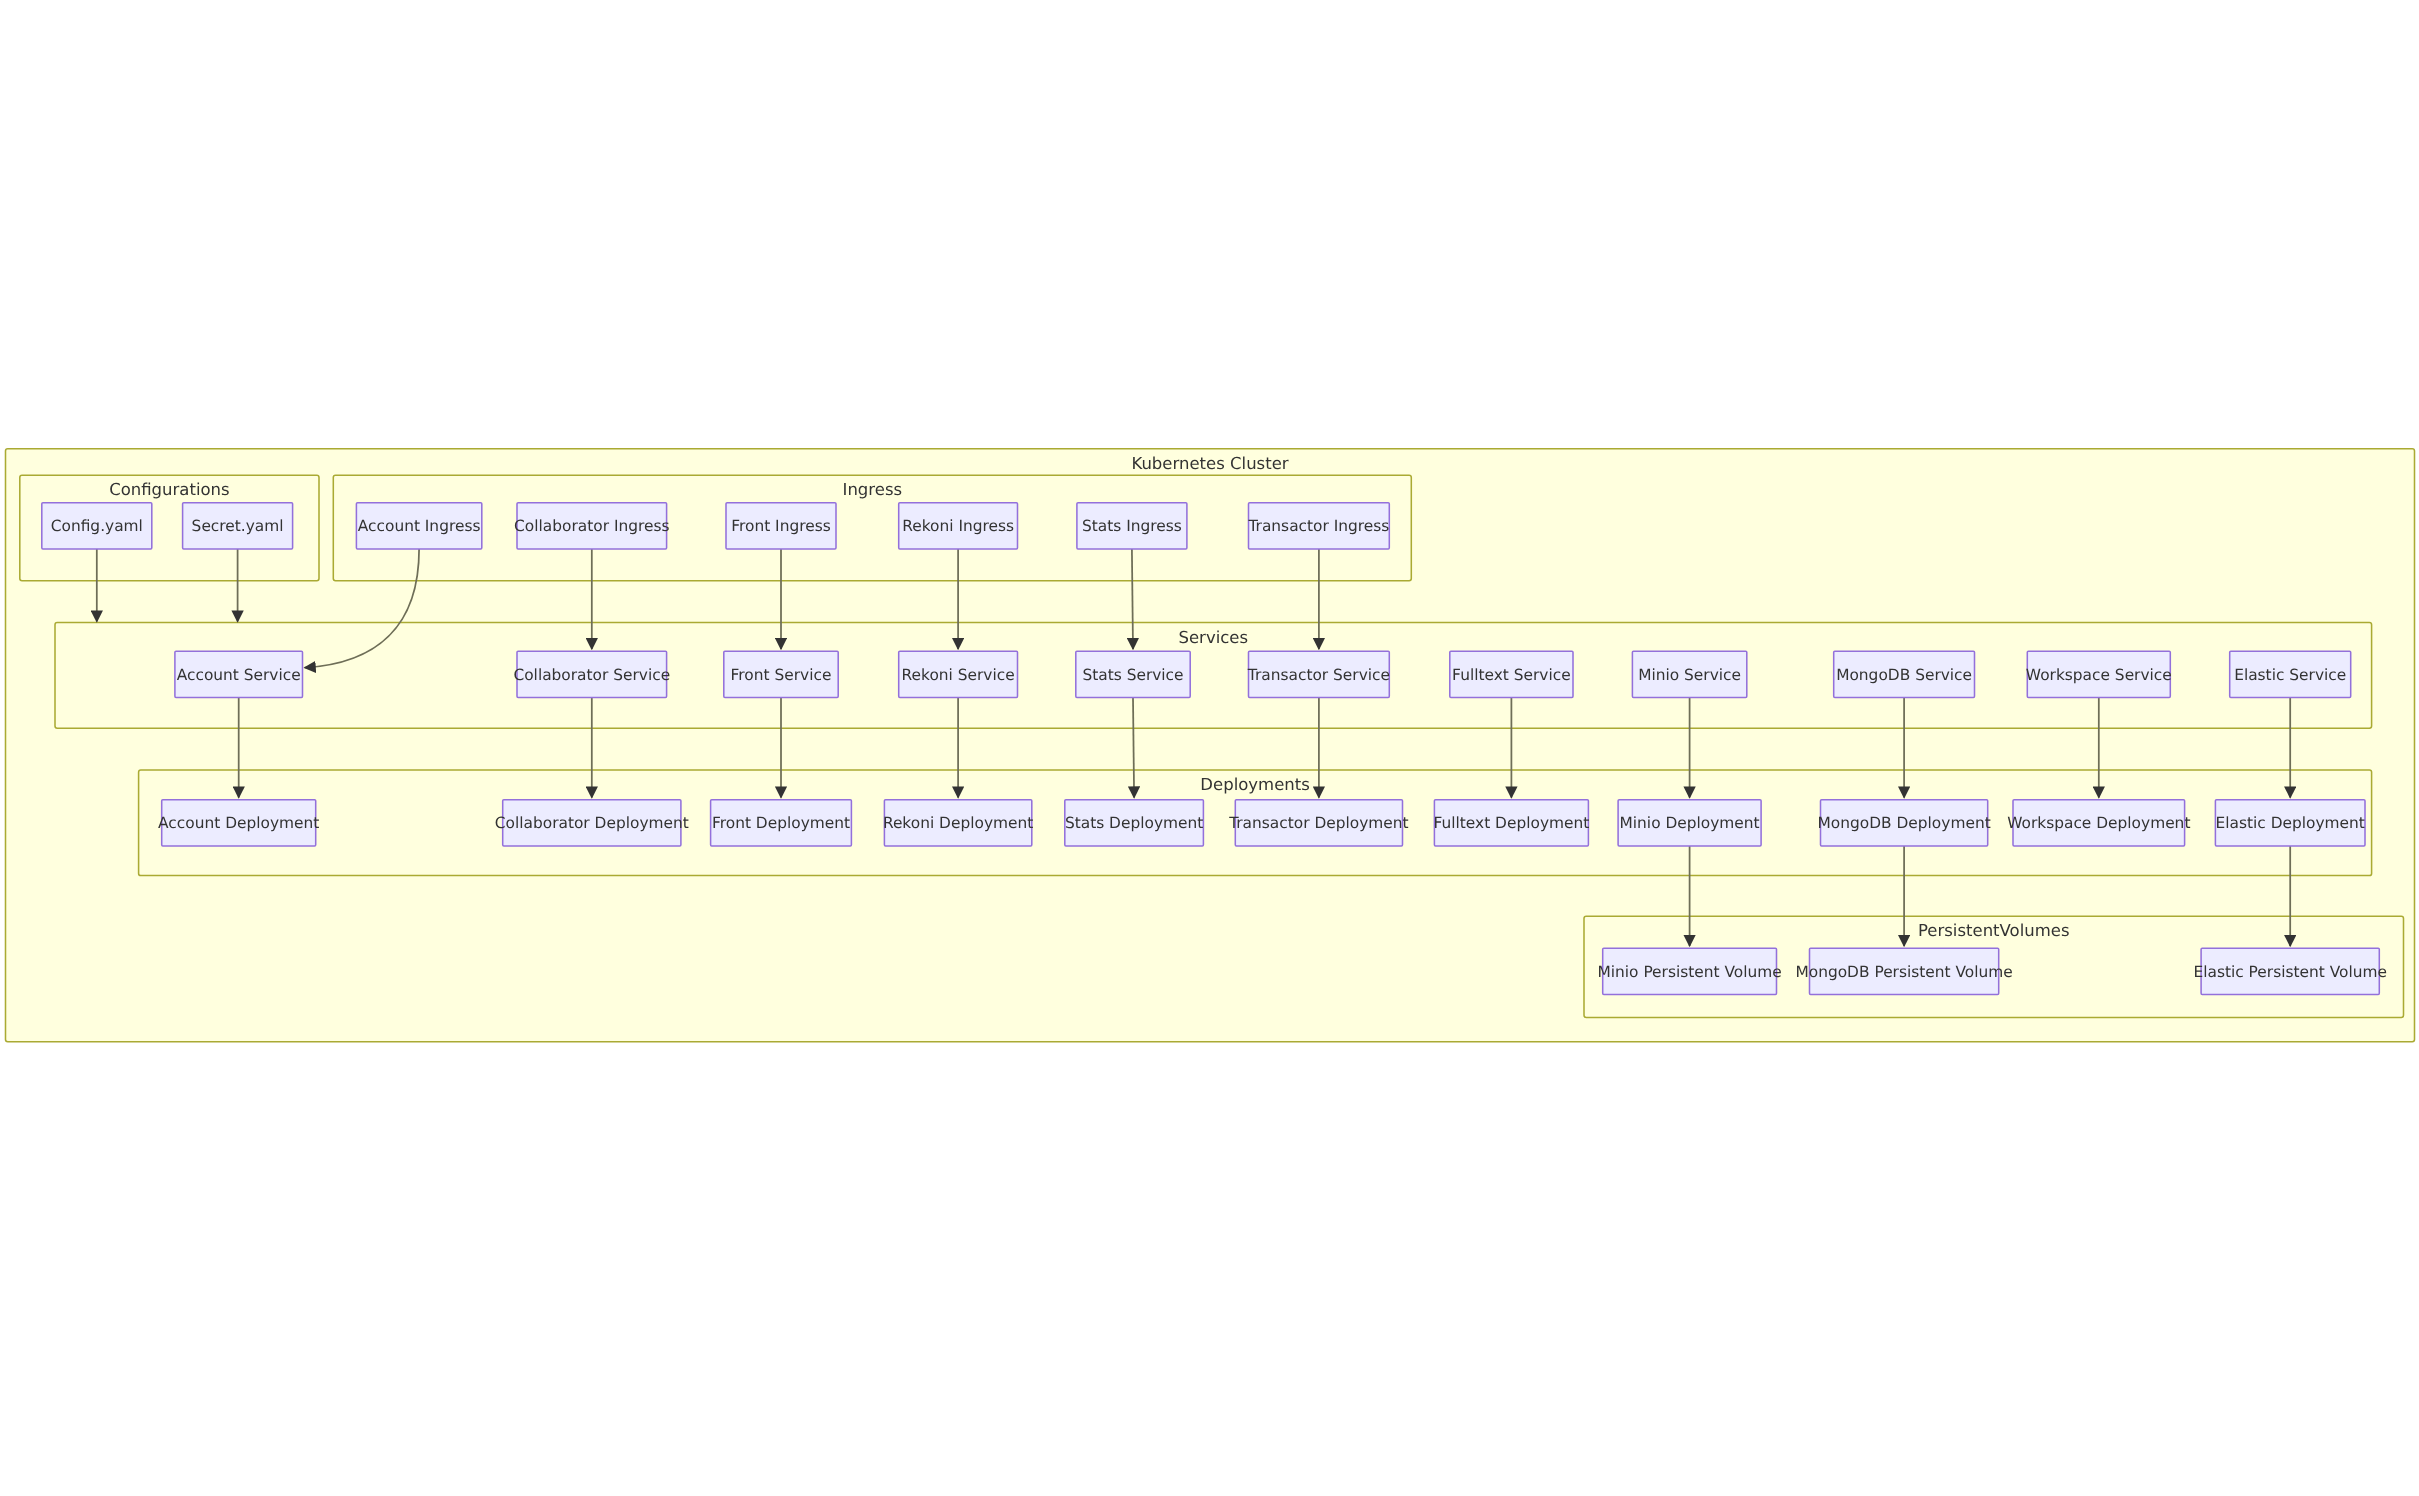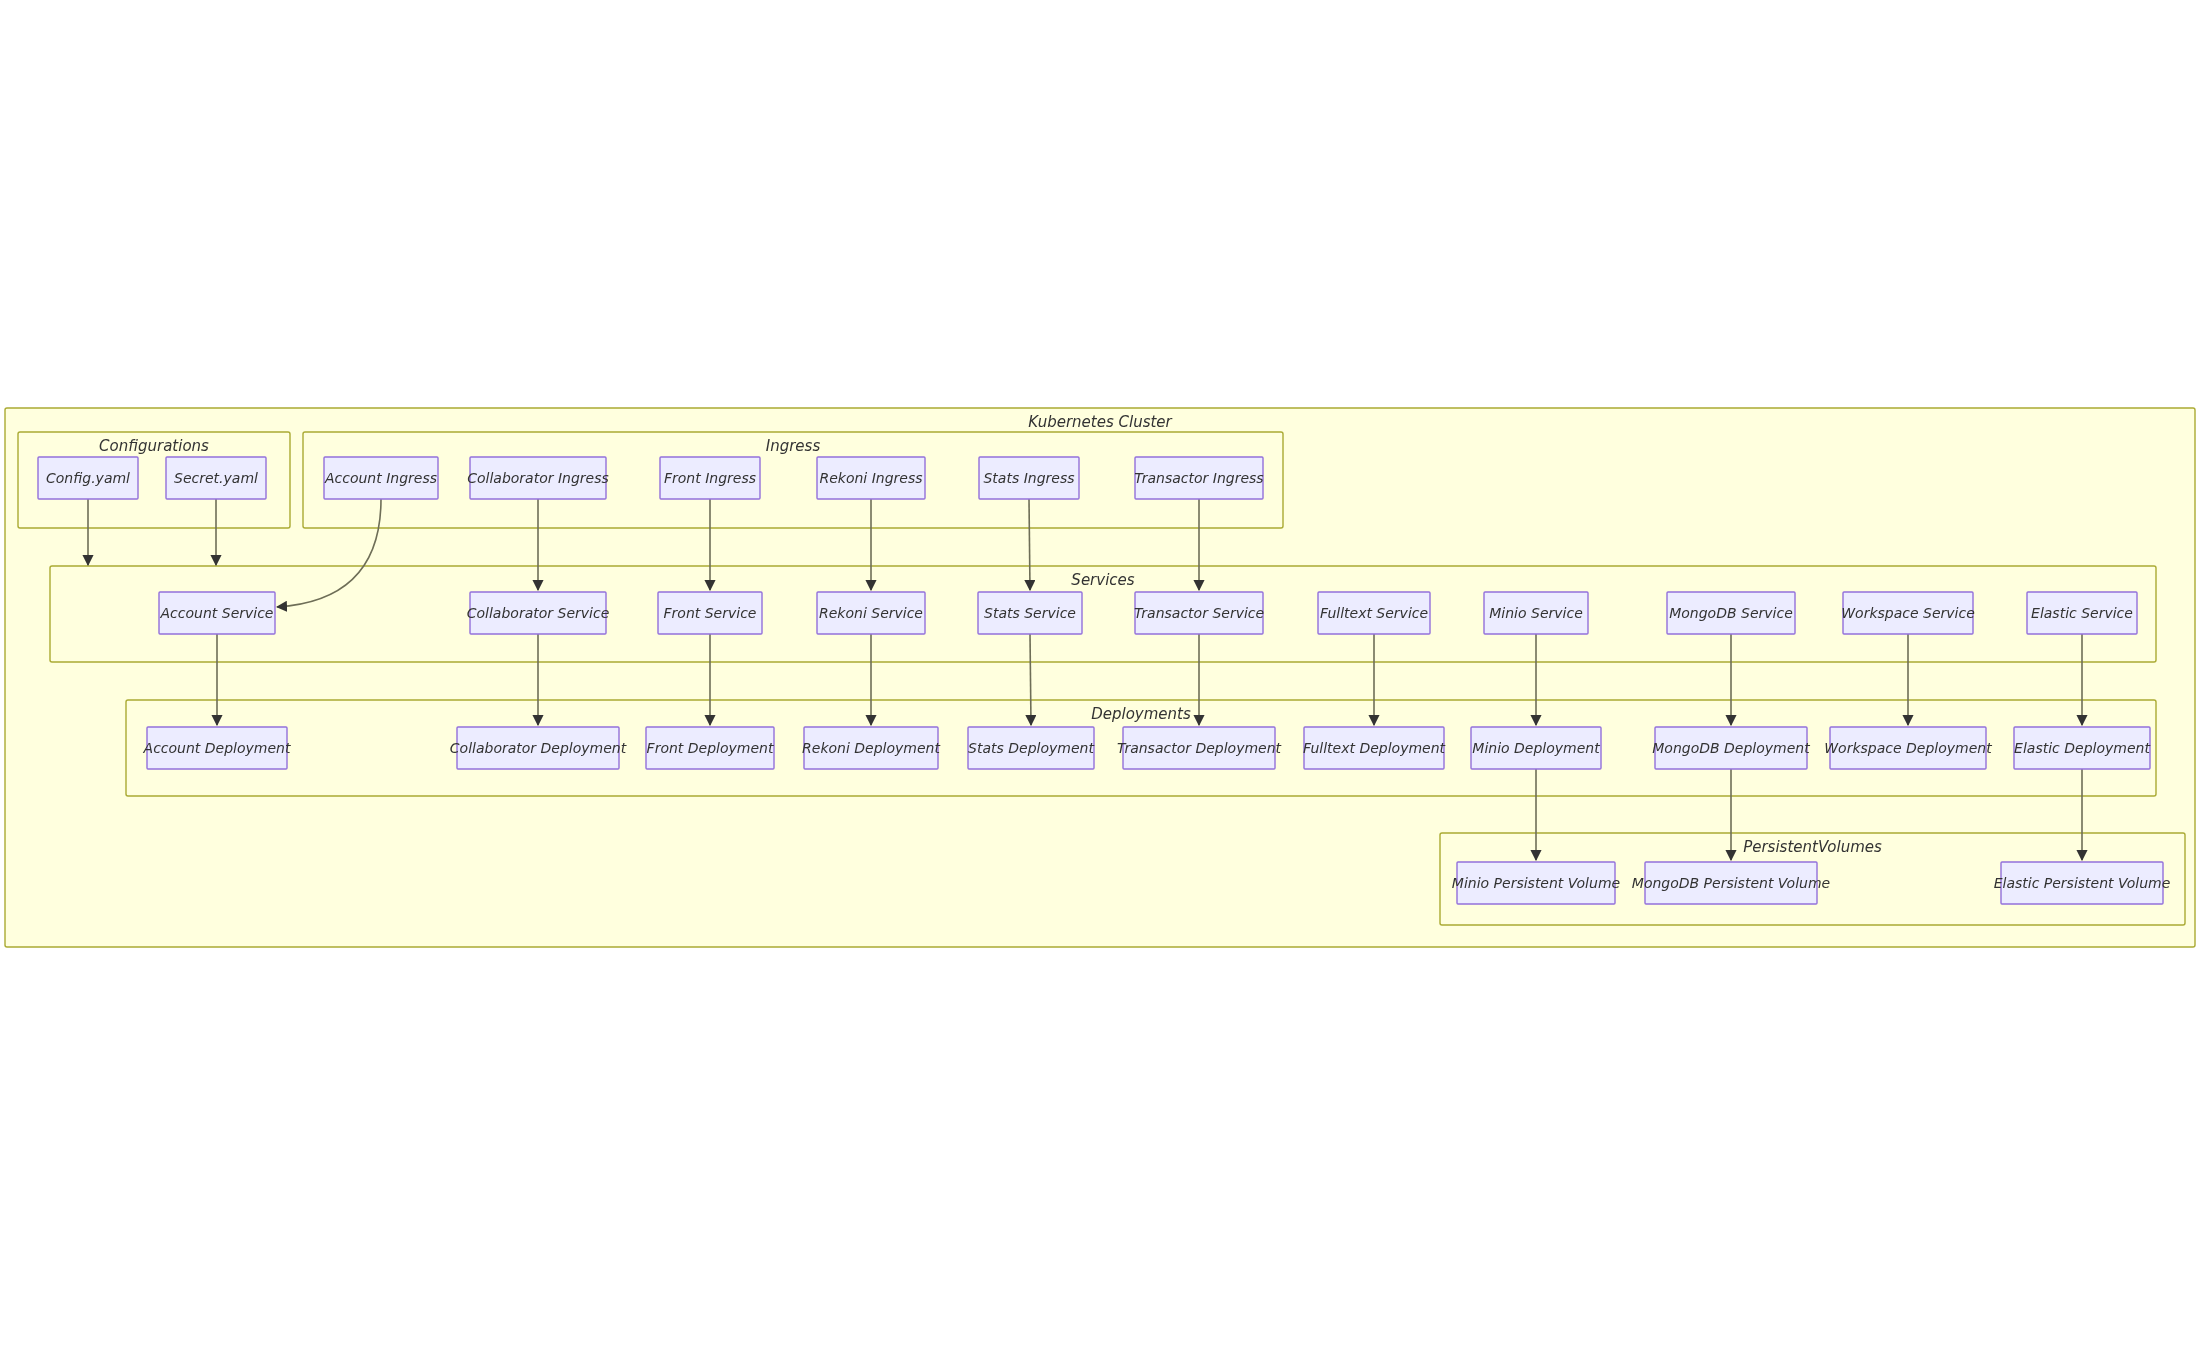--- a/index.html
+++ b/index.html
@@ -1,18 +1,18 @@
 <!DOCTYPE html>
 <html><head>
 <meta charset="utf-8">
 <style>
   html,body{margin:0;padding:0;background:#ffffff;}
   body{width:2199px;height:1360px;overflow:hidden;
        font-family:"DejaVu Sans","Liberation Sans",sans-serif;}
-  #stage{position:relative;width:1910px;height:1360px;font-style:italic;}
+  #stage{position:relative;width:1910px;height:1360px;}
   svg{display:block;}
   .cluster-rect{fill:#ffffde;stroke:#aaaa33;stroke-width:1.4px;}
   .cluster-label{font-size:15px;fill:#333333;text-anchor:middle;dominant-baseline:middle;}
   .node-rect{fill:#ececff;stroke:#9370db;stroke-width:1.4px;}
   .node-label{font-size:14px;fill:#333333;text-anchor:middle;dominant-baseline:middle;}
   .edge-path{fill:none;stroke:#6e6e57;stroke-width:1.6px;}
 </style>
 </head>
 <body>
 

